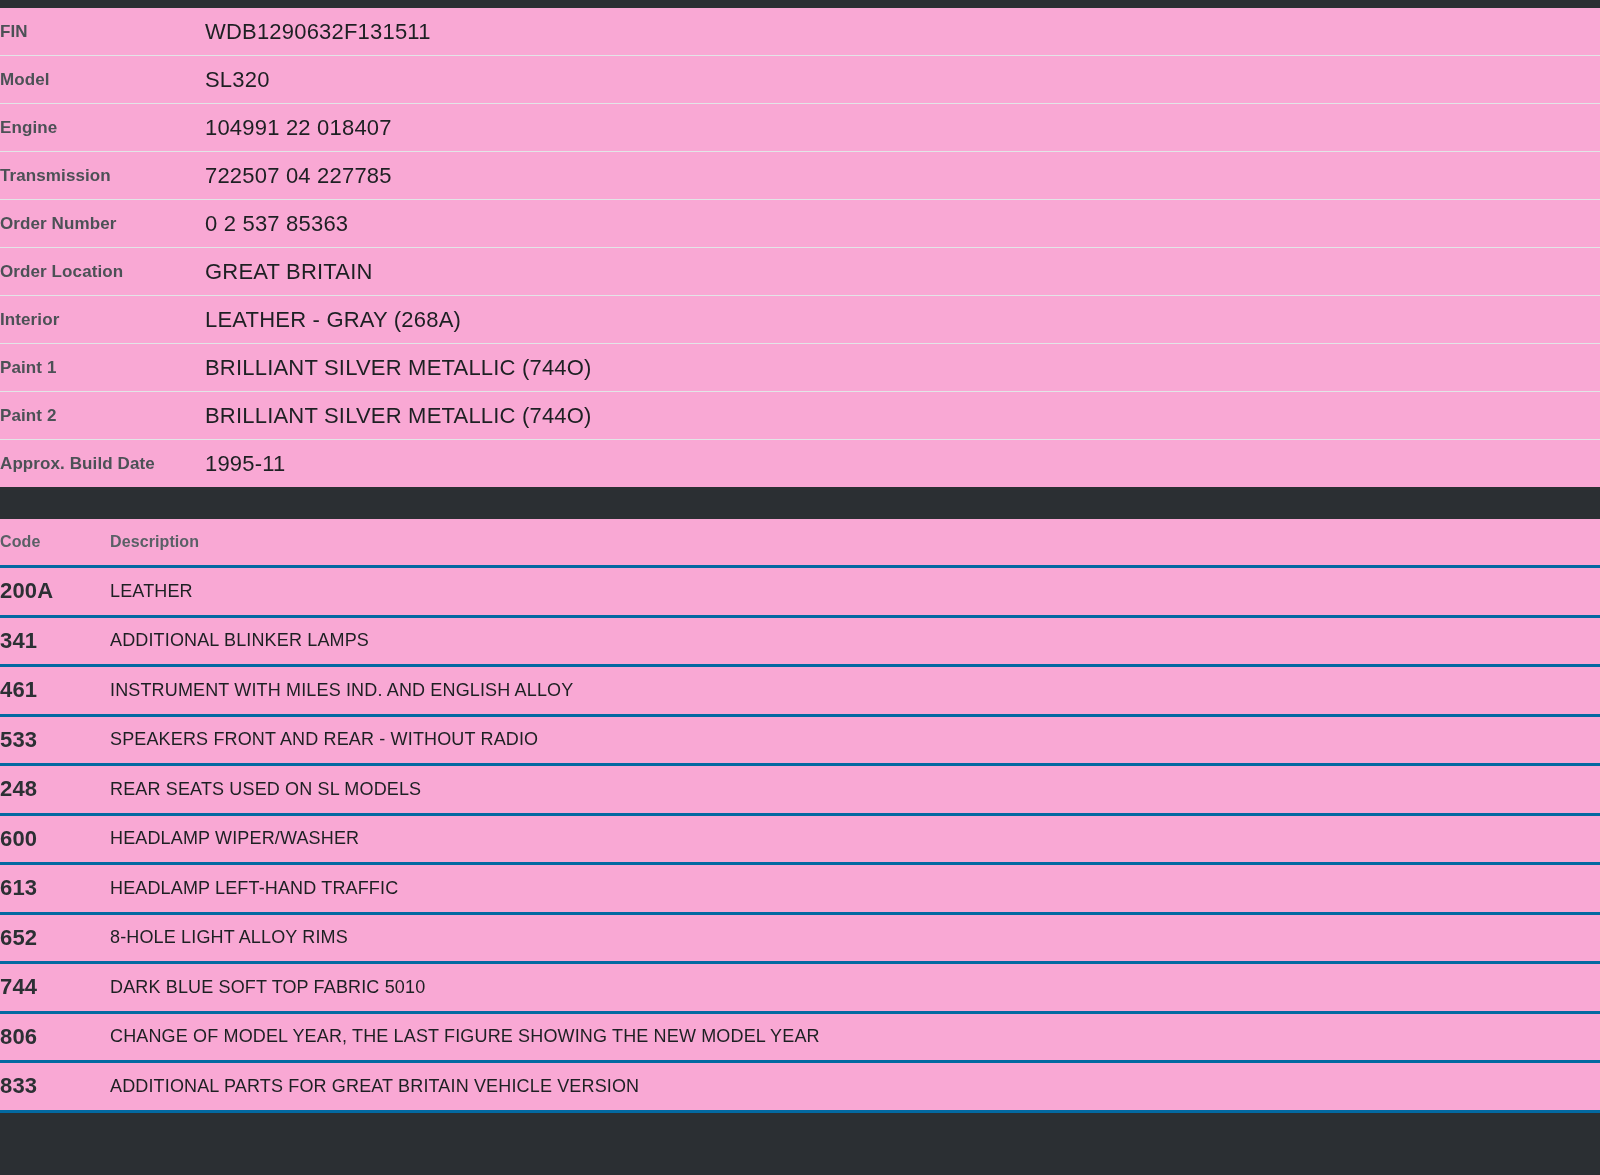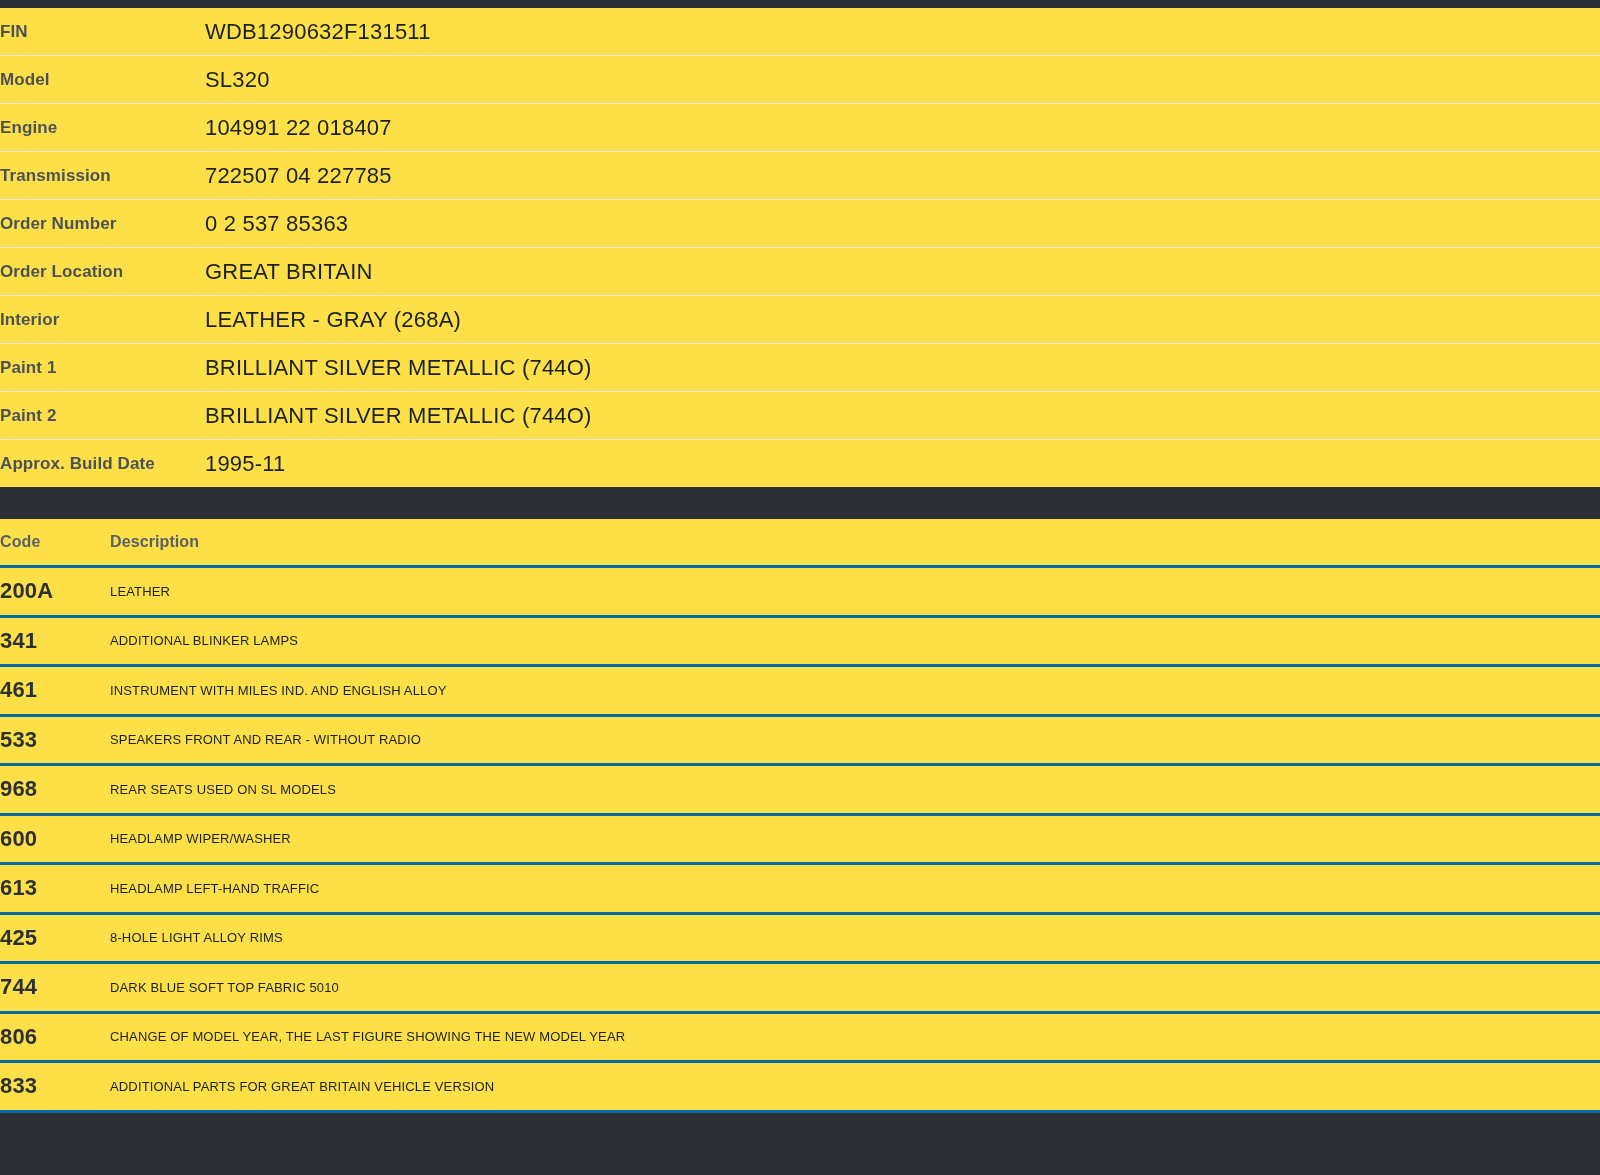--- a/index.html
+++ b/index.html
@@ -14,21 +14,21 @@
     -webkit-font-smoothing: antialiased;
   }
   .page {
     width: 1600px;
     height: 1175px;
     position: relative;
     background: #2b2f33;
     box-sizing: border-box;
   }
   .panel {
-    background: #fde047;
+    background: #f9a8d4;
     width: 1600px;
     box-sizing: border-box;
   }
   .top-rule {
     height: 8px;
     background: #2b2f33;
     width: 100%;
   }
   
   table.spec {
@@ -102,21 +102,21 @@
   table.options th.col-desc {
     padding-left: 0;
   }
   td.col-code {
     font-size: 22px;
     font-weight: bold;
     color: #2c3034;
     letter-spacing: 0.2px;
   }
   td.col-desc {
-    font-size: 13px;
+    font-size: 18px;
     color: #1d2023;
     letter-spacing: 0.15px;
     padding-left: 0;
   }
   table.options col.c1 { width: 110px; }
 </style>
 </head>
 <body>
 
 <div class="page">
@@ -195,33 +195,33 @@
         </tr>
         <tr>
           <td class="col-code">461</td>
           <td class="col-desc">INSTRUMENT WITH MILES IND. AND ENGLISH ALLOY</td>
         </tr>
         <tr>
           <td class="col-code">533</td>
           <td class="col-desc">SPEAKERS FRONT AND REAR - WITHOUT RADIO</td>
         </tr>
         <tr>
-          <td class="col-code">968</td>
+          <td class="col-code">248</td>
           <td class="col-desc">REAR SEATS USED ON SL MODELS</td>
         </tr>
         <tr>
           <td class="col-code">600</td>
           <td class="col-desc">HEADLAMP WIPER/WASHER</td>
         </tr>
         <tr>
           <td class="col-code">613</td>
           <td class="col-desc">HEADLAMP LEFT-HAND TRAFFIC</td>
         </tr>
         <tr>
-          <td class="col-code">425</td>
+          <td class="col-code">652</td>
           <td class="col-desc">8-HOLE LIGHT ALLOY RIMS</td>
         </tr>
         <tr>
           <td class="col-code">744</td>
           <td class="col-desc">DARK BLUE SOFT TOP FABRIC 5010</td>
         </tr>
         <tr>
           <td class="col-code">806</td>
           <td class="col-desc">CHANGE OF MODEL YEAR, THE LAST FIGURE SHOWING THE NEW MODEL YEAR</td>
         </tr>

